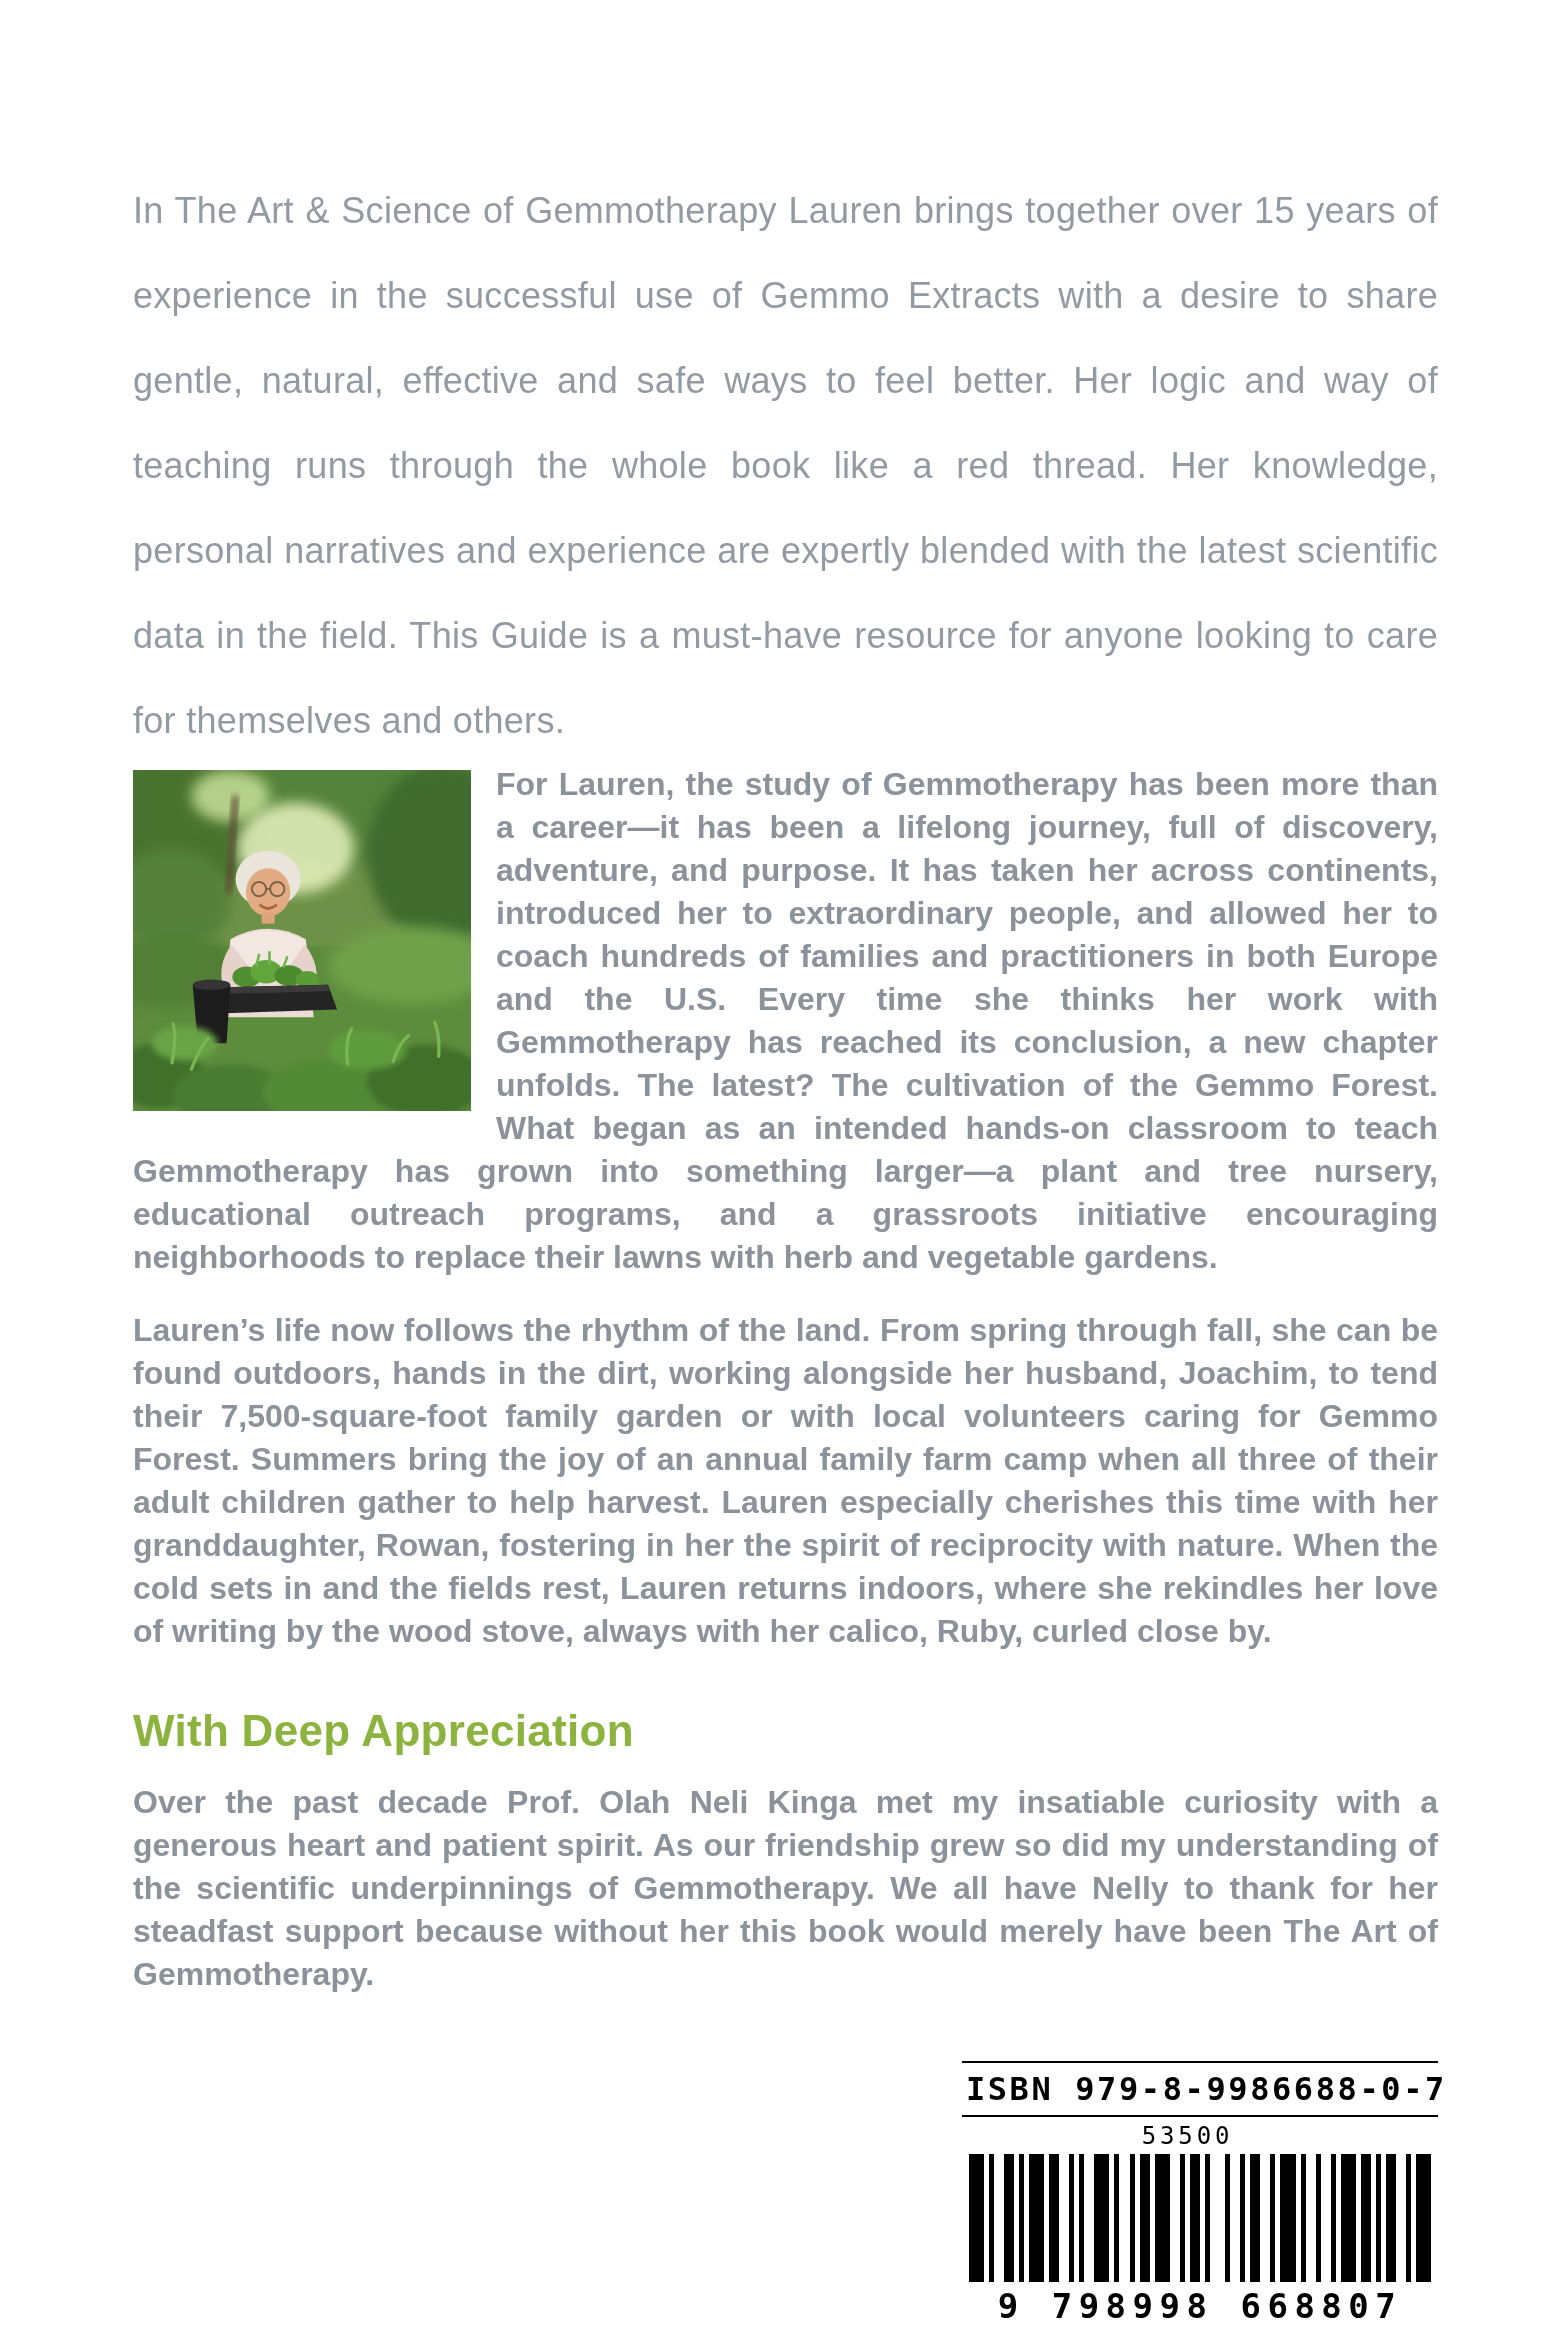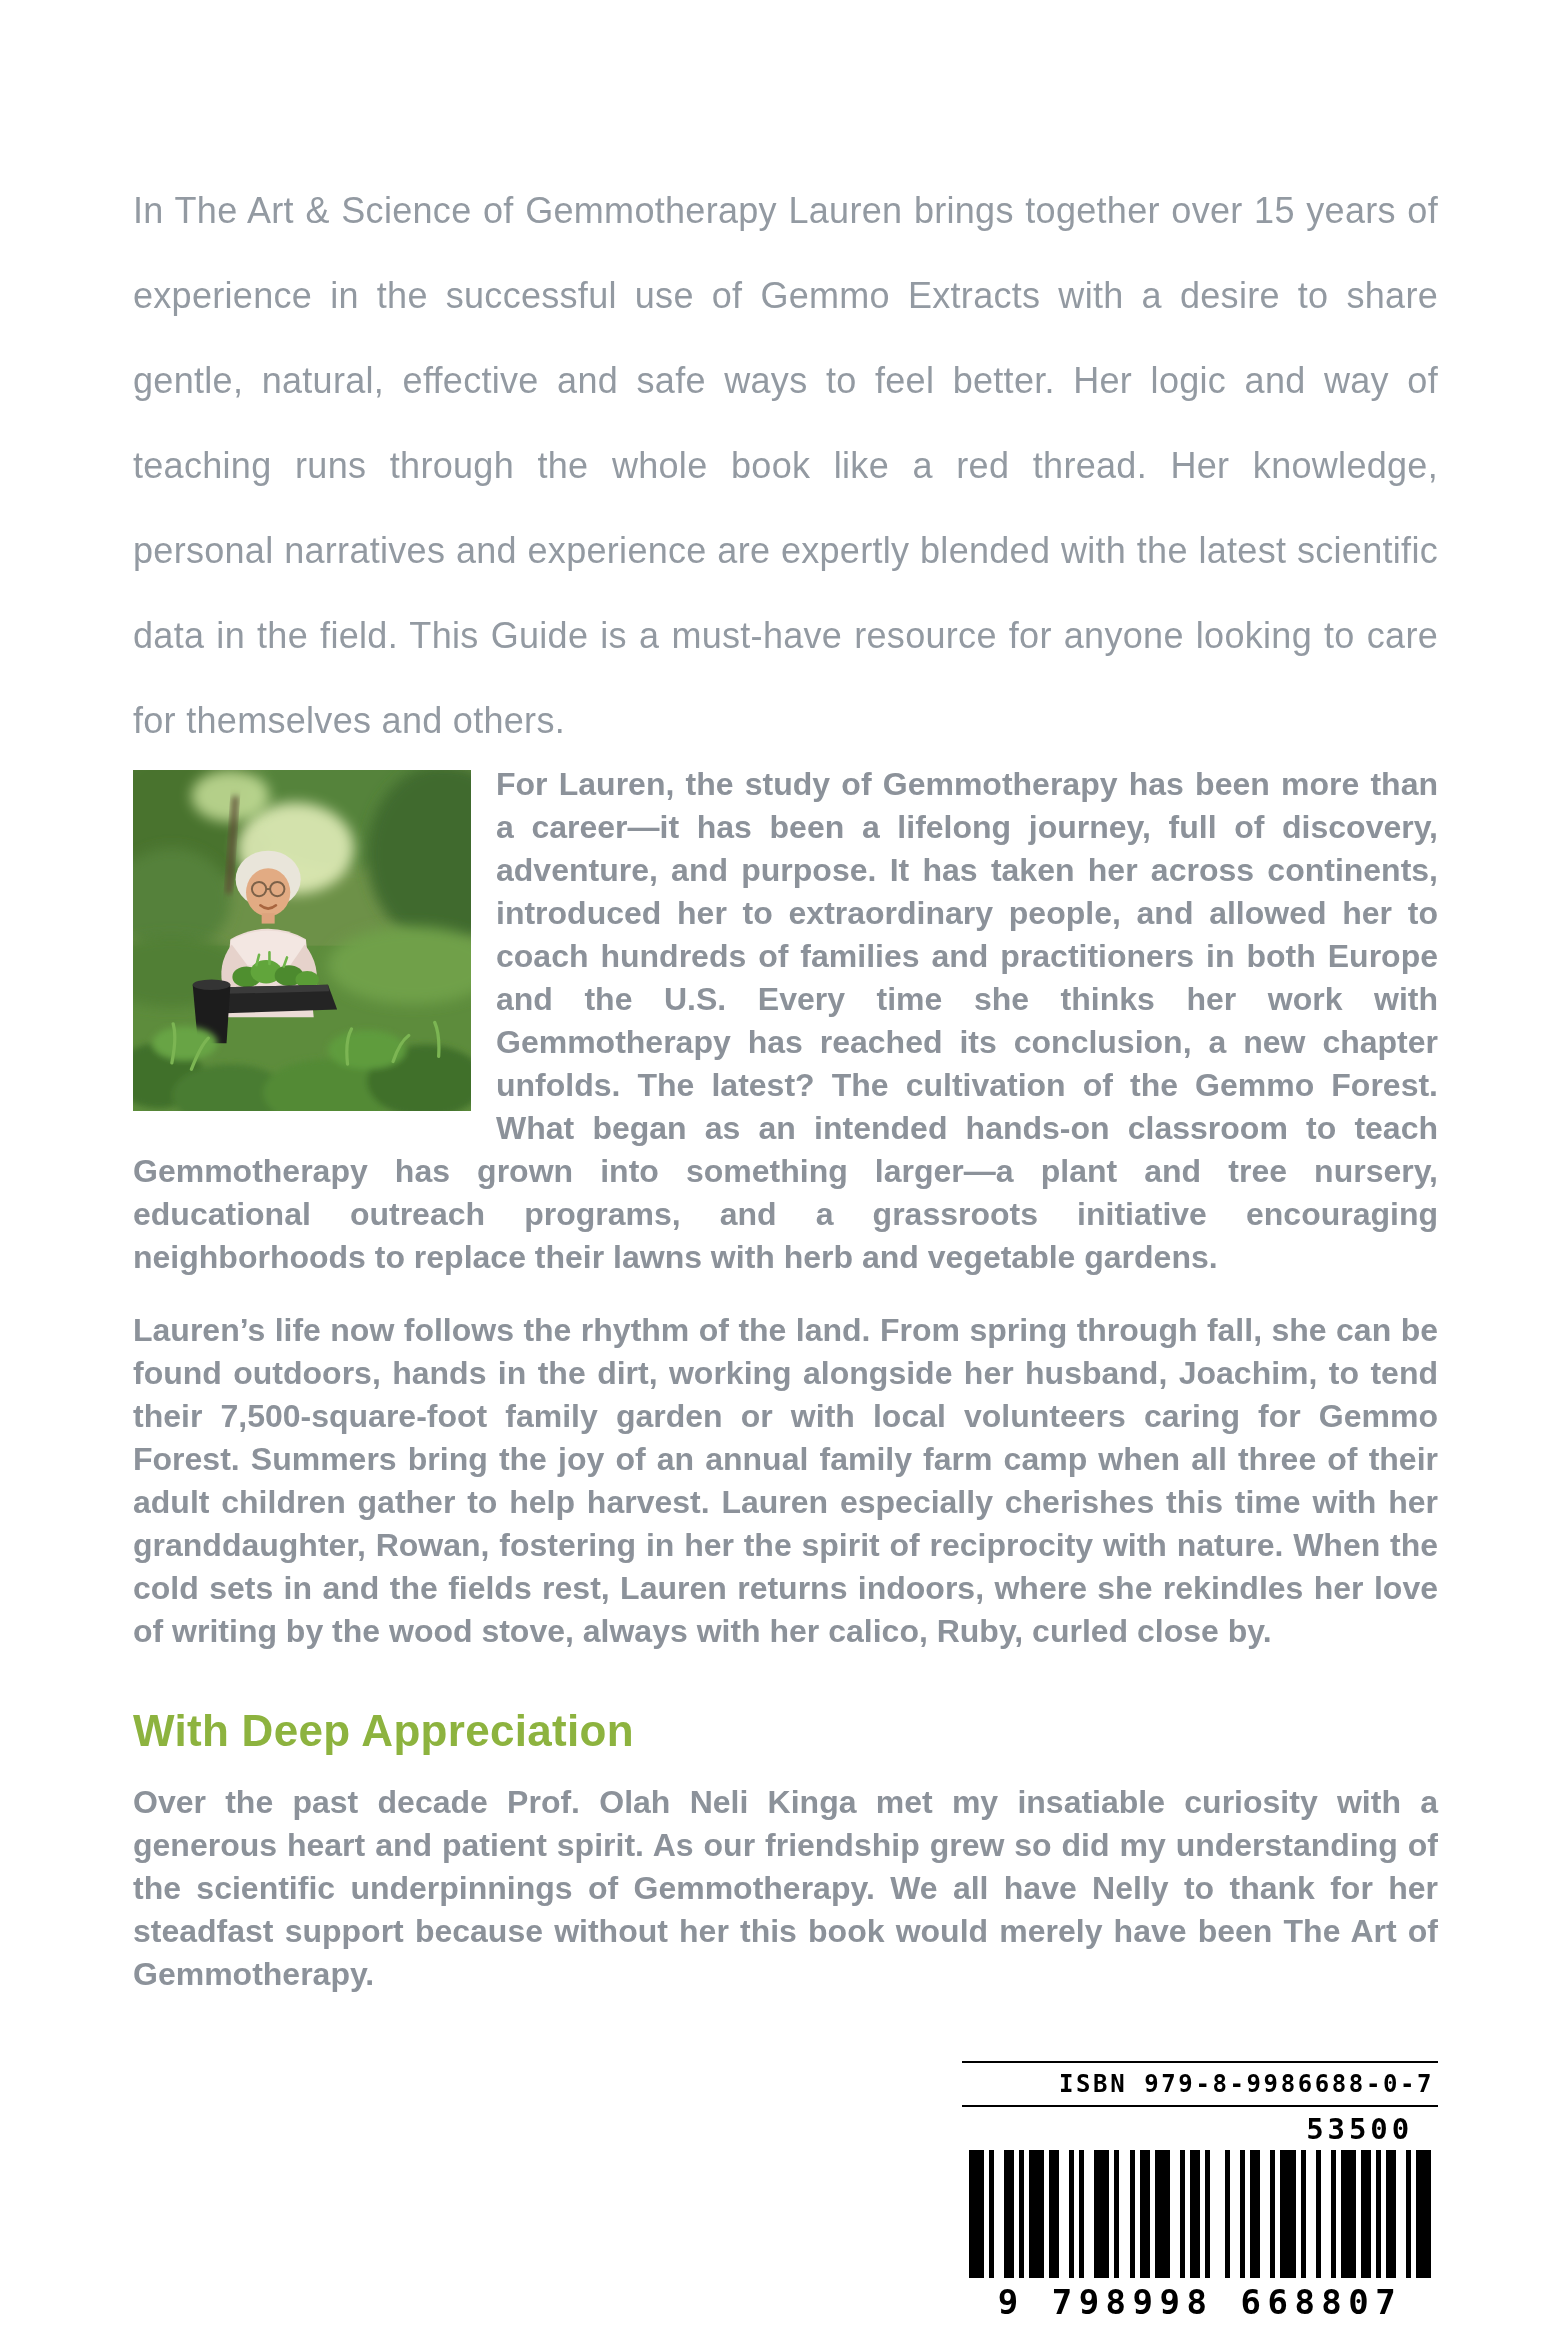--- a/index.html
+++ b/index.html
@@ -62,33 +62,33 @@
     margin-left:auto;
     width:476px;
     background:#ffffff;
     padding:0;
   }
   .isbn-row{
     border-top:2.6px solid #000;
     border-bottom:2.6px solid #000;
     padding:6.5px 3.9px 7.8px 3.9px;
     font-family:"DejaVu Sans Mono","Liberation Mono",monospace;
-    font-size:24px;
+    font-size:32px;
     font-weight:700;
     color:#000;
     letter-spacing:2.6px;
     text-align:right;
     white-space:nowrap;
   }
   .price-row{
     font-family:"DejaVu Sans Mono","Liberation Mono",monospace;
-    font-size:29px;
-    font-weight:700;
+    font-size:24px;
+    font-weight:400;
     color:#000;
-    text-align:right;
+    text-align:center;
     padding:5.2px 25px 3.9px 0;
     letter-spacing:3.9px;
   }
   .bars{
     display:flex;
     align-items:stretch;
     height:128px;
     width:100%;
     padding:0 6.5px;
   }

